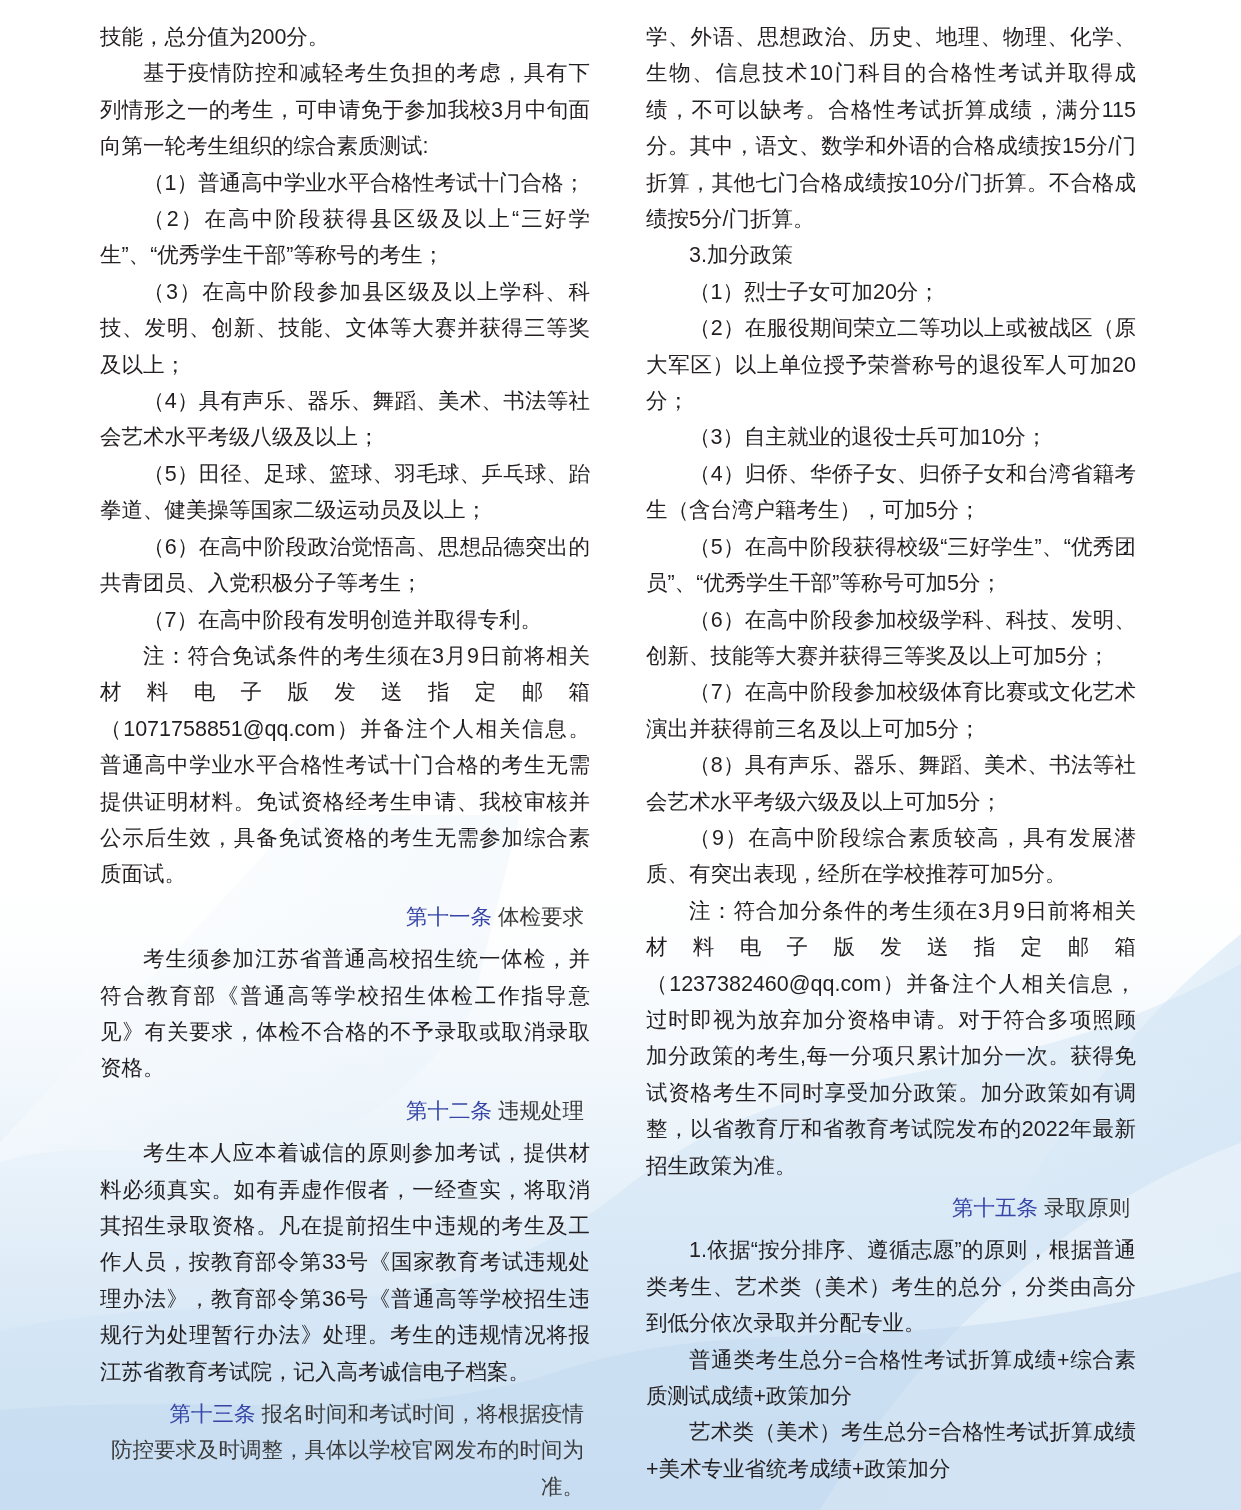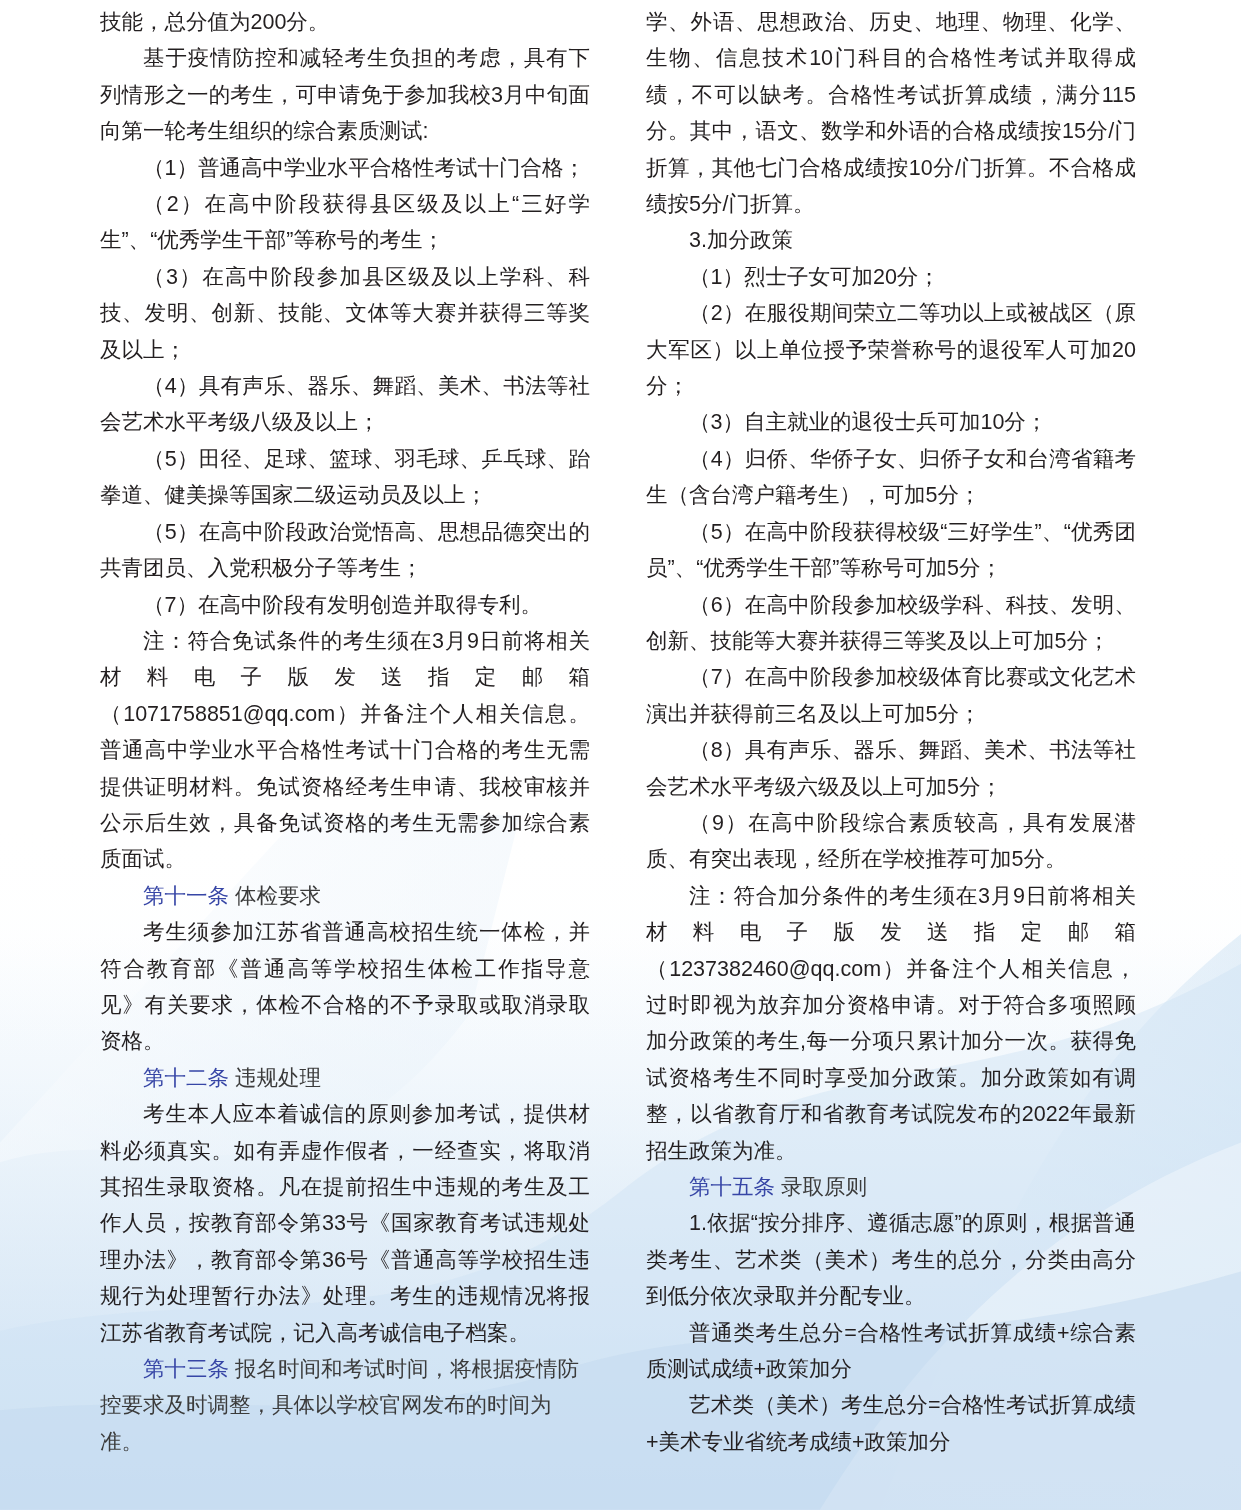--- a/index.html
+++ b/index.html
@@ -40,21 +40,21 @@
   }
   #page-bg .wave svg { display: block; width: 100%; height: 100%; }
 
   
   #content {
     position: relative;
     z-index: 2;
     width: 1241px;
     height: 1510px;
     box-sizing: border-box;
-    padding: 0 92px 0 100px;
+    padding: 15px 92px 0 100px;
   }
 
   .columns {
     display: flex;
     gap: 56px;
     align-items: flex-start;
   }
   .col {
     width: 490px;
     flex: 0 0 490px;
@@ -70,23 +70,24 @@
     text-justify: inter-ideograph;
     letter-spacing: 0px;
     font-weight: 400;
   }
   .p.indent { text-indent: 2em; }
   .p.noindent { text-indent: 0; }
 
   .article-head {
     font-size: 21.5px;
     line-height: 36.4px;
-    margin: 0;
+    margin: 6px;
     text-indent: 2em;
     color: #231f20;
+    text-align: right;
   }
   .article-head .num {
     color: #3746a6;
   }
   .article-head .ttl {
     color: #3b3b3b;
   }
 
   .spacer-top { height: 4px; }
 
@@ -127,21 +128,21 @@
   <div class="columns">
 
     <div class="col">
       <p class="p noindent">技能，总分值为200分。</p>
       <p class="p indent">基于疫情防控和减轻考生负担的考虑，具有下列情形之一的考生，可申请免于参加我校3月中旬面向第一轮考生组织的综合素质测试:</p>
       <p class="p indent">（1）普通高中学业水平合格性考试十门合格；</p>
       <p class="p indent">（2）在高中阶段获得县区级及以上“三好学生”、“优秀学生干部”等称号的考生；</p>
       <p class="p indent">（3）在高中阶段参加县区级及以上学科、科技、发明、创新、技能、文体等大赛并获得三等奖及以上；</p>
       <p class="p indent">（4）具有声乐、器乐、舞蹈、美术、书法等社会艺术水平考级八级及以上；</p>
       <p class="p indent">（5）田径、足球、篮球、羽毛球、乒乓球、跆拳道、健美操等国家二级运动员及以上；</p>
-      <p class="p indent">（5）在高中阶段政治觉悟高、思想品德突出的共青团员、入党积极分子等考生；</p>
+      <p class="p indent">（6）在高中阶段政治觉悟高、思想品德突出的共青团员、入党积极分子等考生；</p>
       <p class="p indent">（7）在高中阶段有发明创造并取得专利。</p>
       <p class="p indent">注：符合免试条件的考生须在3月9日前将相关材料电子版发送指定邮箱（1071758851@qq.com）并备注个人相关信息。普通高中学业水平合格性考试十门合格的考生无需提供证明材料。免试资格经考生申请、我校审核并公示后生效，具备免试资格的考生无需参加综合素质面试。</p>
 
       <p class="article-head">
         <span class="num">第十一条</span><span>&nbsp;</span><span class="ttl">体检要求</span>
       </p>
       <p class="p indent">考生须参加江苏省普通高校招生统一体检，并符合教育部《普通高等学校招生体检工作指导意见》有关要求，体检不合格的不予录取或取消录取资格。</p>
 
       <p class="article-head">
         <span class="num">第十二条</span><span>&nbsp;</span><span class="ttl">违规处理</span>

